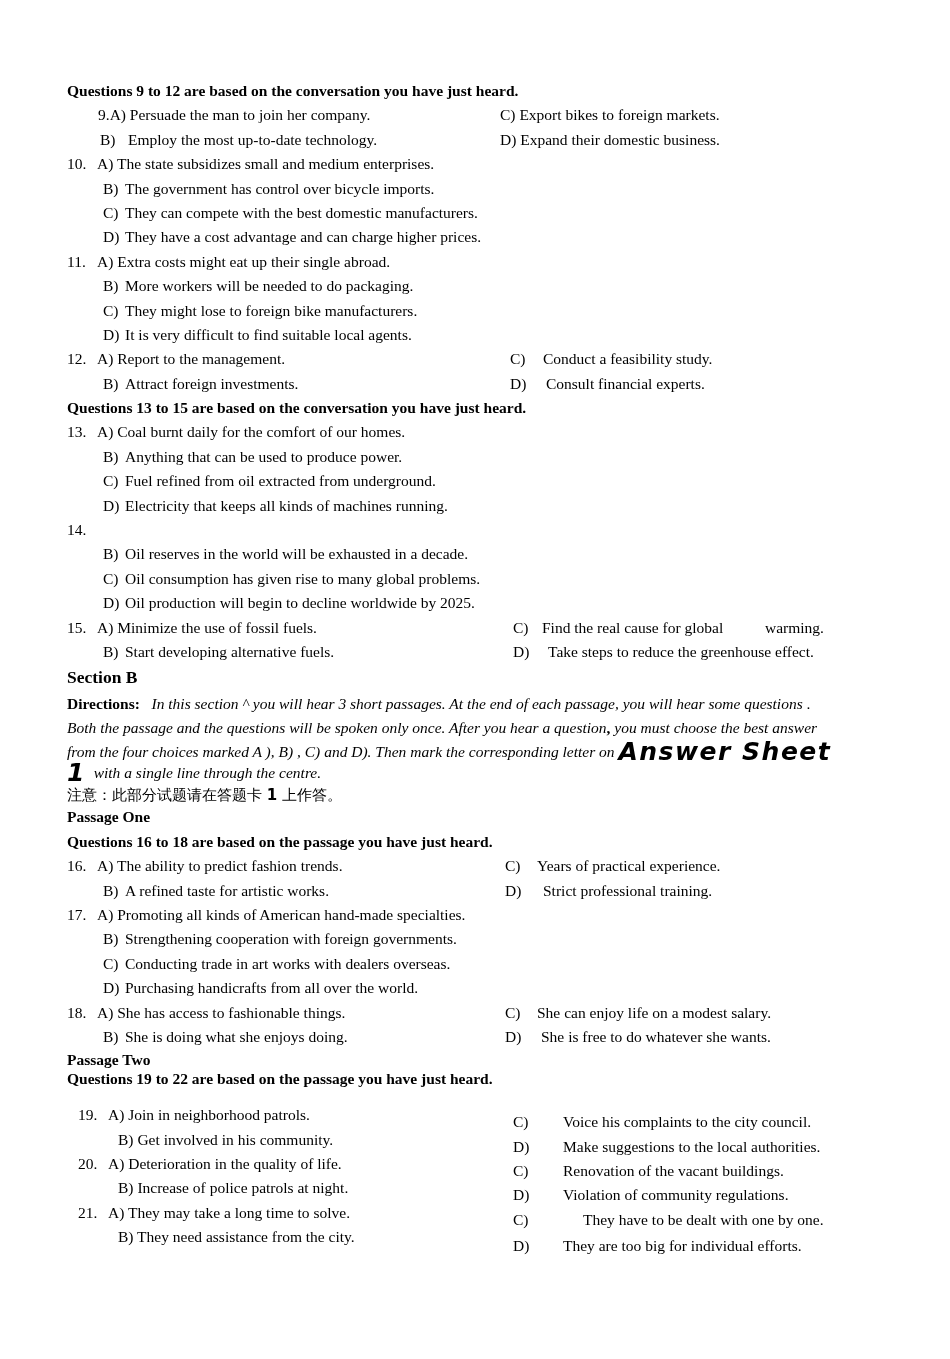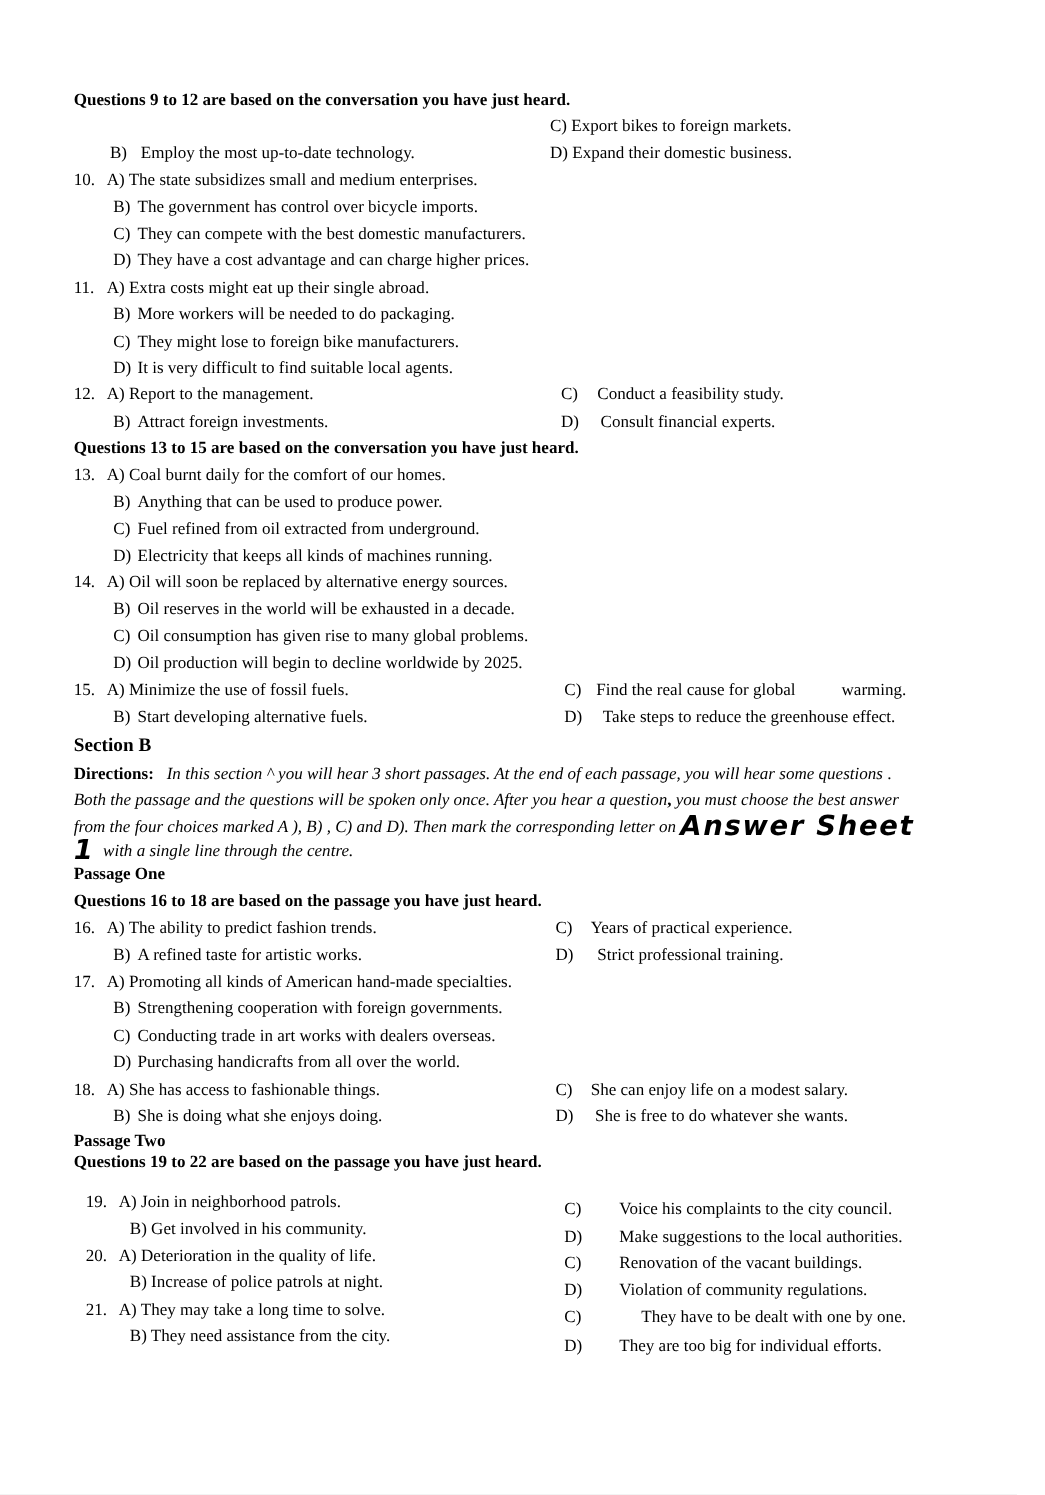--- a/index.html
+++ b/index.html
@@ -38,48 +38,49 @@
   }
   .c-cn{font-family:"DejaVu Sans",sans-serif;}
   .c-cnb{font-family:"DejaVu Sans",sans-serif;font-weight:bold;}
 </style>
 </head>
 <body>
 
 <div class="page">
   <div class="doc">
       <div class="line h"><span class="seg" style="left: 0px;">Questions 9 to 12 are based on the conversation you have just heard.</span></div>
-      <div class="line q"><span class="seg" style="left: 433px;">C) Export bikes to foreign markets.</span></div>
+      <div class="line q"><span class="seg" style="left: 31px;">9.A) Persuade the man to join her company.</span><span class="seg" style="left: 433px;">C) Export bikes to foreign markets.</span></div>
       <div class="line q"><span class="seg" style="left: 33px;">B)</span><span class="seg" style="left: 61px;">Employ the most up-to-date technology.</span><span class="seg" style="left: 433px;">D) Expand their domestic business.</span></div>
       <div class="line q"><span class="seg" style="left: 0px;">10.</span><span class="seg" style="left: 30px;">A) The state subsidizes small and medium enterprises.</span></div>
       <div class="line q"><span class="seg" style="left: 36px;">B)</span><span class="seg" style="left: 58px;">The government has control over bicycle imports.</span></div>
       <div class="line q"><span class="seg" style="left: 36px;">C)</span><span class="seg" style="left: 58px;">They can compete with the best domestic manufacturers.</span></div>
       <div class="line q"><span class="seg" style="left: 36px;">D)</span><span class="seg" style="left: 58px;">They have a cost advantage and can charge higher prices.</span></div>
       <div class="line q"><span class="seg" style="left: 0px;">11.</span><span class="seg" style="left: 30px;">A) Extra costs might eat up their single abroad.</span></div>
       <div class="line q"><span class="seg" style="left: 36px;">B)</span><span class="seg" style="left: 58px;">More workers will be needed to do packaging.</span></div>
       <div class="line q"><span class="seg" style="left: 36px;">C)</span><span class="seg" style="left: 58px;">They might lose to foreign bike manufacturers.</span></div>
       <div class="line q"><span class="seg" style="left: 36px;">D)</span><span class="seg" style="left: 58px;">It is very difficult to find suitable local agents.</span></div>
       <div class="line q"><span class="seg" style="left: 0px;">12.</span><span class="seg" style="left: 30px;">A) Report to the management.</span><span class="seg" style="left: 443px;">C)</span><span class="seg" style="left: 476px;">Conduct a feasibility study.</span></div>
       <div class="line q"><span class="seg" style="left: 36px;">B)</span><span class="seg" style="left: 58px;">Attract foreign investments.</span><span class="seg" style="left: 443px;">D)</span><span class="seg" style="left: 479px;">Consult financial experts.</span></div>
       <div class="line h"><span class="seg" style="left: 0px;">Questions 13 to 15 are based on the conversation you have just heard.</span></div>
       <div class="line q"><span class="seg" style="left: 0px;">13.</span><span class="seg" style="left: 30px;">A) Coal burnt daily for the comfort of our homes.</span></div>
       <div class="line q"><span class="seg" style="left: 36px;">B)</span><span class="seg" style="left: 58px;">Anything that can be used to produce power.</span></div>
       <div class="line q"><span class="seg" style="left: 36px;">C)</span><span class="seg" style="left: 58px;">Fuel refined from oil extracted from underground.</span></div>
       <div class="line q"><span class="seg" style="left: 36px;">D)</span><span class="seg" style="left: 58px;">Electricity that keeps all kinds of machines running.</span></div>
-      <div class="line q"><span class="seg" style="left: 0px;">14.</span><span class="seg" style="left: 30px;">A) Oil will soon be replaced by alternative energy sources.</span></div>
+      <div class="line q"><span class="seg" style="left: 0px;">14.</span></div>
       <div class="line q"><span class="seg" style="left: 36px;">B)</span><span class="seg" style="left: 58px;">Oil reserves in the world will be exhausted in a decade.</span></div>
       <div class="line q"><span class="seg" style="left: 36px;">C)</span><span class="seg" style="left: 58px;">Oil consumption has given rise to many global problems.</span></div>
       <div class="line q"><span class="seg" style="left: 36px;">D)</span><span class="seg" style="left: 58px;">Oil production will begin to decline worldwide by 2025.</span></div>
       <div class="line q"><span class="seg" style="left: 0px;">15.</span><span class="seg" style="left: 30px;">A) Minimize the use of fossil fuels.</span><span class="seg" style="left: 446px;">C)</span><span class="seg" style="left: 475px;">Find the real cause for global</span><span class="seg" style="left: 698px;">warming.</span></div>
       <div class="line q"><span class="seg" style="left: 36px;">B)</span><span class="seg" style="left: 58px;">Start developing alternative fuels.</span><span class="seg" style="left: 446px;">D)</span><span class="seg" style="left: 481px;">Take steps to reduce the greenhouse effect.</span></div>
       <div class="line sb"><span class="seg" style="left: 0px;">Section B</span></div>
       <div class="line dir"><span class="seg flow c-b">Directions</span><span class="seg flow c-b">:   </span><span class="seg flow c-it">In this section ^ you will hear 3 short passages. At the end of each passage, you will hear some questions</span><span class="seg flow"> .</span></div>
       <div class="line dir"><span class="seg flow c-it">Both the passage and the questions will be spoken only once. After you hear a question</span><span class="seg flow c-b">, </span><span class="seg flow c-it">you must choose the best answer</span></div>
       <div class="line dir"><span class="seg flow c-it">from the four choices marked A ), B) , C) and D). Then mark the corresponding letter on </span><span class="seg flow c-as">Answer Sheet</span></div>
       <div class="line dir4"><span class="seg flow c-as">1</span><span class="seg flow c-it">  with a single line through the centre.</span></div>
+      <div class="line note"><span class="seg flow c-cn">注意：此部分试题请在答题卡 </span><span class="seg flow c-cnb">1</span><span class="seg flow c-cn"> 上作答。</span></div>
       <div class="line pl"><span class="seg" style="left: 0px;">Passage One</span></div>
       <div class="line h"><span class="seg" style="left: 0px;">Questions 16 to 18 are based on the passage you have just heard.</span></div>
       <div class="line q"><span class="seg" style="left: 0px;">16.</span><span class="seg" style="left: 30px;">A) The ability to predict fashion trends.</span><span class="seg" style="left: 438px;">C)</span><span class="seg" style="left: 470px;">Years of practical experience.</span></div>
       <div class="line q"><span class="seg" style="left: 36px;">B)</span><span class="seg" style="left: 58px;">A refined taste for artistic works.</span><span class="seg" style="left: 438px;">D)</span><span class="seg" style="left: 476px;">Strict professional training.</span></div>
       <div class="line q"><span class="seg" style="left: 0px;">17.</span><span class="seg" style="left: 30px;">A) Promoting all kinds of American hand-made specialties.</span></div>
       <div class="line q"><span class="seg" style="left: 36px;">B)</span><span class="seg" style="left: 58px;">Strengthening cooperation with foreign governments.</span></div>
       <div class="line q"><span class="seg" style="left: 36px;">C)</span><span class="seg" style="left: 58px;">Conducting trade in art works with dealers overseas.</span></div>
       <div class="line q"><span class="seg" style="left: 36px;">D)</span><span class="seg" style="left: 58px;">Purchasing handicrafts from all over the world.</span></div>
       <div class="line q"><span class="seg" style="left: 0px;">18.</span><span class="seg" style="left: 30px;">A) She has access to fashionable things.</span><span class="seg" style="left: 438px;">C)</span><span class="seg" style="left: 470px;">She can enjoy life on a modest salary.</span></div>
       <div class="line q"><span class="seg" style="left: 36px;">B)</span><span class="seg" style="left: 58px;">She is doing what she enjoys doing.</span><span class="seg" style="left: 438px;">D)</span><span class="seg" style="left: 474px;">She is free to do whatever she wants.</span></div>

